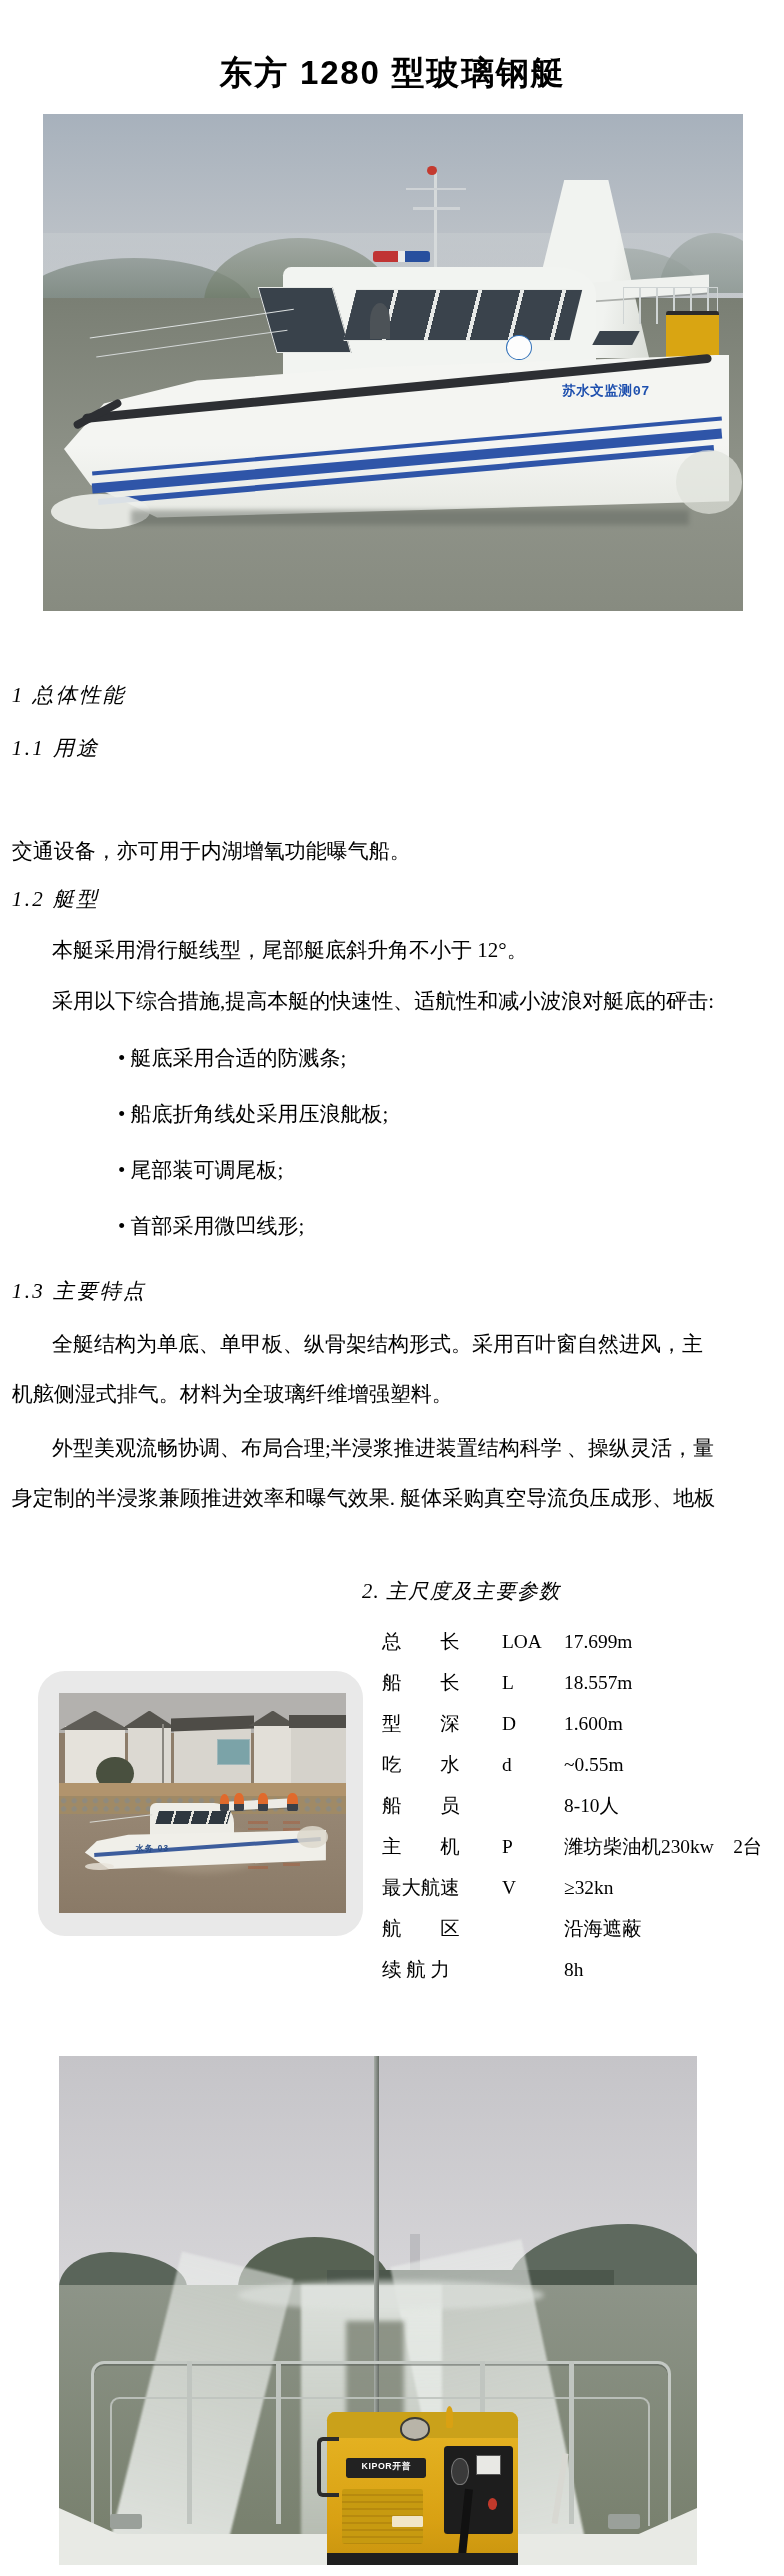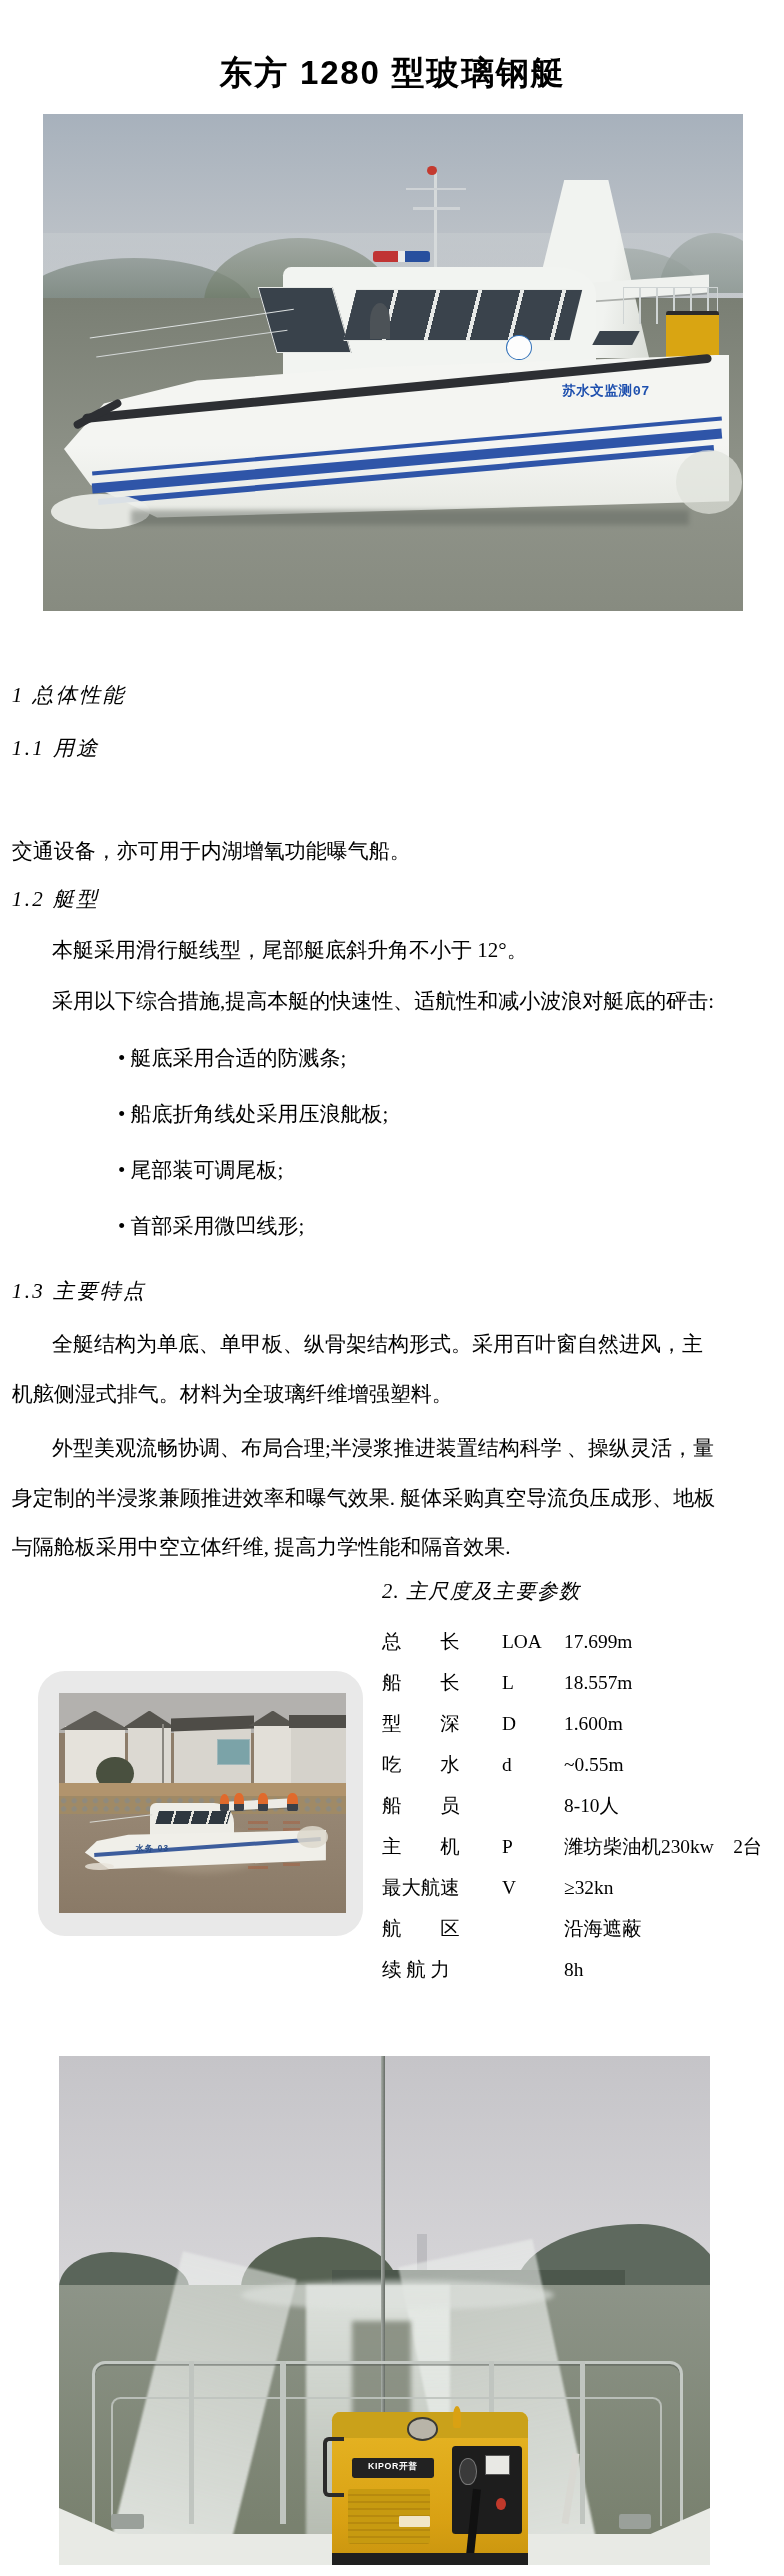--- a/index.html
+++ b/index.html
@@ -84,23 +84,22 @@
   <div class="tl" style="left:52px;top:990px;">采用以下综合措施,提高本艇的快速性、适航性和减小波浪对艇底的砰击:</div>
   <div class="tl" style="left:118px;top:1047px;">• 艇底采用合适的防溅条;</div>
   <div class="tl" style="left:118px;top:1103px;">• 船底折角线处采用压浪舭板;</div>
   <div class="tl" style="left:118px;top:1159px;">• 尾部装可调尾板;</div>
   <div class="tl" style="left:118px;top:1215px;">• 首部采用微凹线形;</div>
   <div class="tl hd" style="left:11.8px;top:1280px;">1.3 主要特点</div>
   <div class="tl" style="left:11.8px;top:1383px;">机舷侧湿式排气。材料为全玻璃纤维增强塑料。</div>
   <div class="tl" style="left:52px;top:1333px;">全艇结构为单底、单甲板、纵骨架结构形式。采用百叶窗自然进风，主</div>
   <div class="tl" style="left:11.8px;top:1487px;">身定制的半浸浆兼顾推进效率和曝气效果. 艇体采购真空导流负压成形、地板</div>
   <div class="tl" style="left:52px;top:1437px;">外型美观流畅协调、布局合理;半浸浆推进装置结构科学 、操纵灵活，量</div>
-  <div class="tl" style="left:11.8px;top:1536px;">与隔舱板采用中空立体纤维, 提高力学性能和隔音效果.</div>
-
-  <div class="spec-head" style="left:382px;top:1577px;">2. 主尺度及主要参数</div>
+
+  <div class="spec-head" style="left:362px;top:1577px;">2. 主尺度及主要参数</div>
   <div class="spec" style="left:382px;top:1621px;width:400px;">
     <div class="row">
       <span class="lab">总　　长</span>
       <span class="sym">LOA</span>
       <span class="val">17.699m</span>
     </div>
     <div class="row">
       <span class="lab">船　　长</span>
       <span class="sym">L</span>
       <span class="val">18.557m</span>
@@ -175,21 +174,21 @@
       <div class="abs" style="left:84%;top:-8%;width:4.5%;height:24%;background:linear-gradient(180deg,#e06a2c 60%,#3a4049 60%);border-radius:45% 45% 12% 12%;"></div>
       <div class="abs" style="left:2%;top:26%;width:26%;height:10%;border-top:1.2px solid #d8d8d2;transform:rotate(-7deg);"></div>
       <div class="abs" style="left:0;top:42%;width:100%;height:52%;clip-path:polygon(0 58%,5% 28%,18% 12%,100% 0,100% 78%,10% 100%);background:#f0efe9;"></div>
       <div class="abs" style="left:4%;top:62%;width:94%;height:6%;background:#3d5d9c;transform:rotate(-4deg);"></div>
       <span class="hulltext2">水务 03</span>
       <div class="abs" style="left:88%;top:36%;width:13%;height:30%;background:#ddd8cd;border-radius:50%;opacity:.85;"></div>
       <div class="abs" style="left:0%;top:86%;width:12%;height:10%;background:#e9e4da;border-radius:50%;opacity:.8;"></div>
     </div>
   </div>
 
-  <div class="photo" style="left:59px;top:2056px;width:638px;height:509px;background:#879083;padding-left:13px;">
+  <div class="photo" style="left:59px;top:2056px;width:638px;height:509px;background:#879083;">
     <div class="abs" style="left:0;top:0;width:100%;height:45%;background:linear-gradient(180deg,#c5c4c8,#d6d5d8);"></div>
     <div class="abs" style="left:55%;top:35%;width:1.6%;height:8%;background:#b7b6ba;opacity:.8;"></div>
     <div class="abs" style="left:0;top:38.5%;width:20%;height:7%;background:#5a655a;border-radius:40% 60% 0 0/100% 100% 0 0;"></div>
     <div class="abs" style="left:28%;top:35.5%;width:24%;height:10%;background:#576253;border-radius:50% 50% 0 0/100% 100% 0 0;"></div>
     <div class="abs" style="left:70%;top:33%;width:32%;height:13%;background:#5e695e;border-radius:60% 40% 0 0/100% 100% 0 0;"></div>
     <div class="abs" style="left:42%;top:42%;width:45%;height:3.5%;background:#4c574c;"></div>
     <div class="abs" style="left:0;top:45%;width:100%;height:55%;background:linear-gradient(180deg,#8d9488,#79816f 85%);"></div>
     <div class="abs" style="left:12%;top:40%;width:18%;height:72%;transform:rotate(14deg);background:linear-gradient(180deg,rgba(238,241,238,.55),rgba(238,241,238,.95));filter:blur(1.2px);"></div>
     <div class="abs" style="left:58%;top:38%;width:21%;height:76%;transform:rotate(-12deg);background:linear-gradient(180deg,rgba(238,241,238,.55),rgba(238,241,238,.95));filter:blur(1.2px);"></div>
     <div class="abs" style="left:38%;top:45%;width:22%;height:57%;background:linear-gradient(180deg,rgba(234,238,234,.85),rgba(234,238,234,.5));filter:blur(1.8px);"></div>

